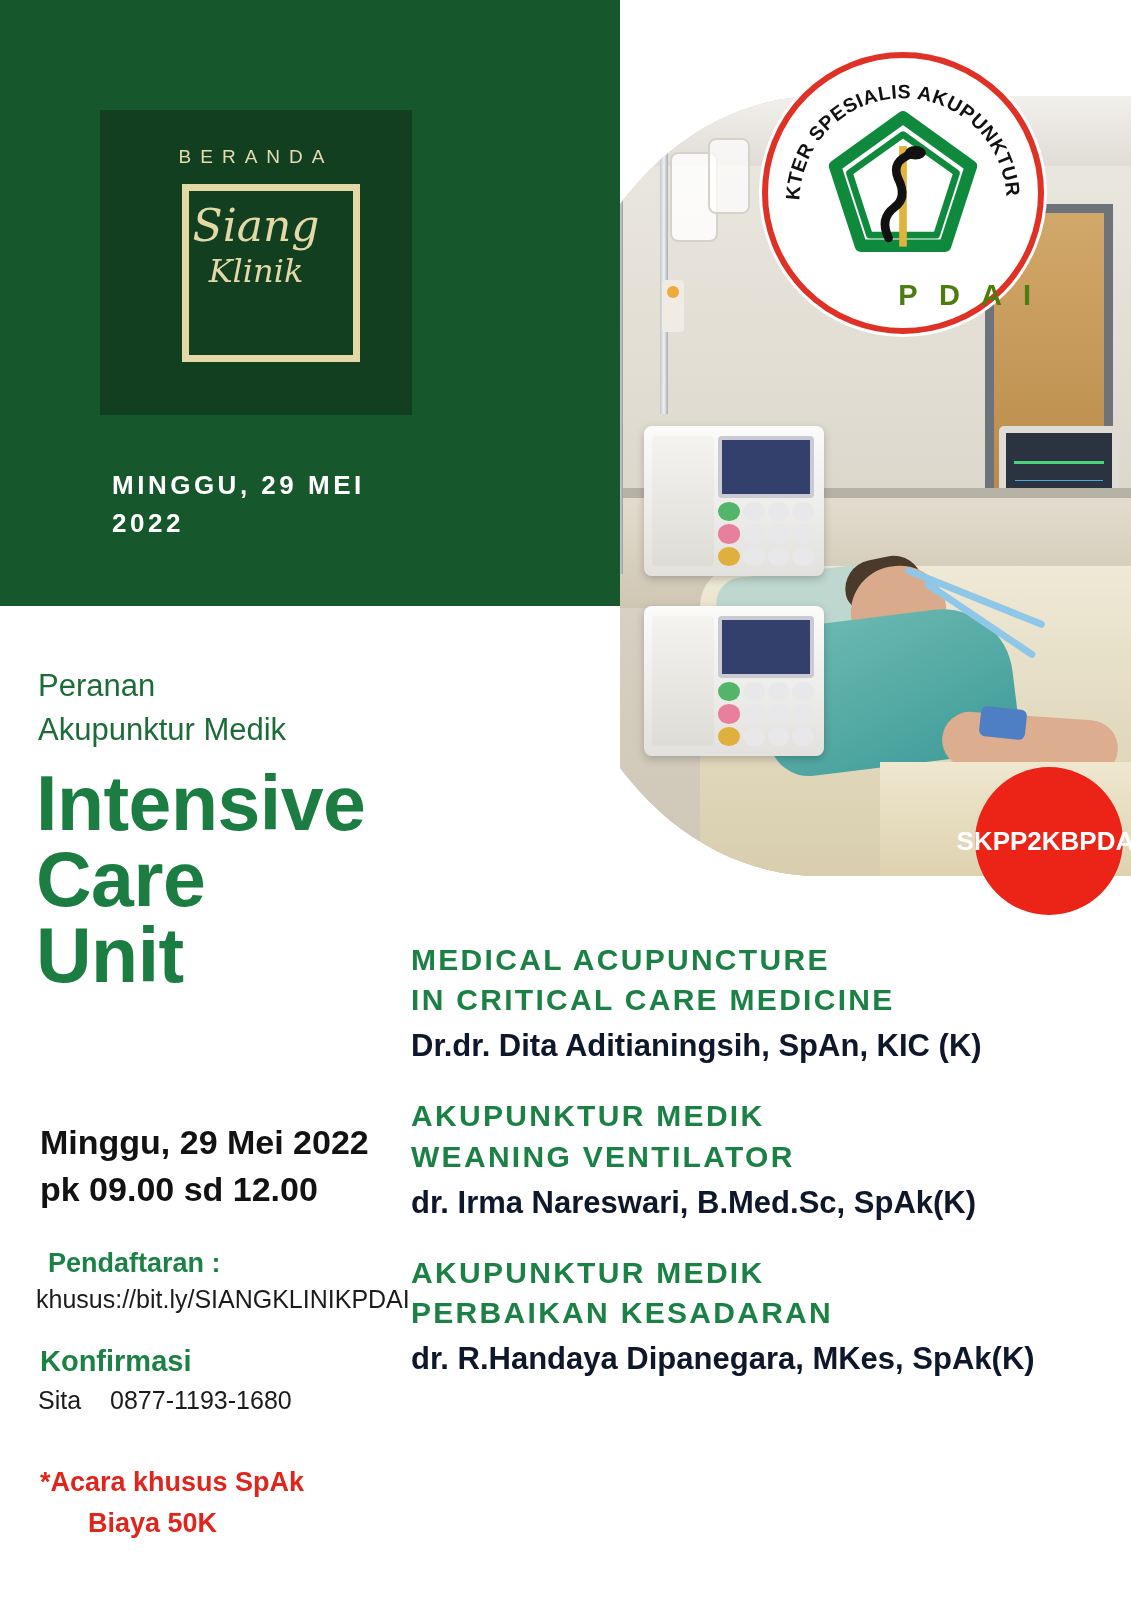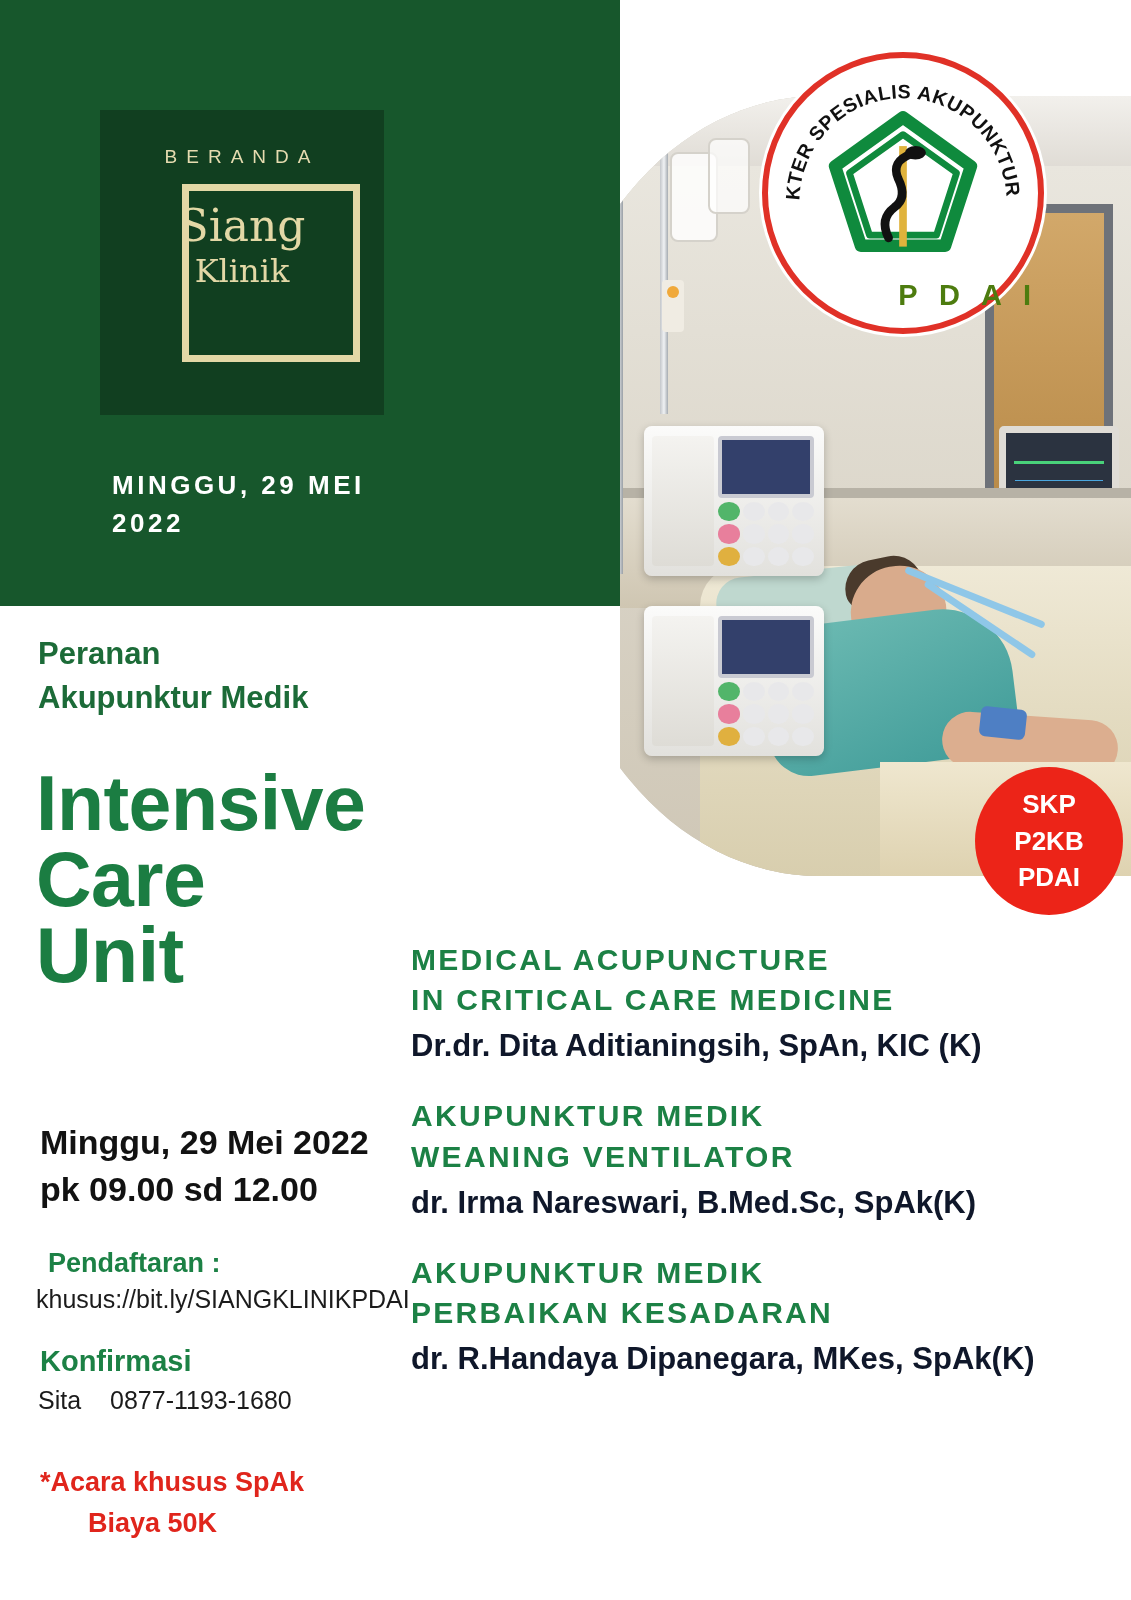--- a/index.html
+++ b/index.html
@@ -177,21 +177,21 @@
   .pump-keys i.y { background: #e0b03f; }
   .pump-body {
     position: absolute; left: 8px; top: 10px; width: 62px; bottom: 10px;
     background: linear-gradient(180deg,#f4f3f0,#dedcd6); border-radius: 4px;
   }
 
   
   .logo-card {
     position: absolute;
     left: 100px; top: 110px;
-    width: 284px; height: 305px;
+    width: 312px; height: 305px;
     background: #113f20;
   }
   .logo-beranda {
     position: absolute; left: 0; right: 0; top: 36px;
     text-align: center;
     color: #e6dcb0;
     font-size: 19px;
     font-weight: 500;
     letter-spacing: 9px;
   }
@@ -200,20 +200,21 @@
     left: 82px; top: 74px; width: 178px; height: 178px;
     border: 7px solid #e3d8a6;
     box-sizing: border-box;
   }
   .logo-script {
     position: absolute;
     left: 0; right: 0; top: 92px;
     text-align: center;
     color: #e3d8a6;
     font-family: "DejaVu Serif", serif;
+    font-style: italic;
     line-height: 1.08;
   }
   .logo-script .l1 { display: block; font-size: 44px; }
   .logo-script .l2 { display: block; font-size: 32px; margin-top: 4px; }
 
   .panel-date {
     position: absolute;
     left: 112px; top: 466px;
     width: 330px;
     color: #ffffff;
@@ -242,31 +243,31 @@
   }
 
   
   .skp-badge {
     position: absolute;
     left: 975px; top: 767px;
     width: 148px; height: 148px;
     border-radius: 50%;
     background: #ec2418;
     color: #ffffff;
-    display: flex; flex-direction: column;
+    display: flex; 
     align-items: center; justify-content: center;
     font-size: 26px; font-weight: bold; line-height: 1.42;
   }
 
   
   .kicker {
-    position: absolute; left: 38px; top: 632px;
+    position: absolute; left: 38px; top: 664px;
     width: 430px;
     color: #1c6b38;
-    font-size: 31px; font-weight: bold; line-height: 1.42;
+    font-size: 31px; font-weight: normal; line-height: 1.42;
   }
   .big-title {
     position: absolute; left: 36px; top: 765px;
     width: 430px;
     color: #1b7d42;
     font-size: 77px; font-weight: bold; line-height: 0.99;
     letter-spacing: -0.5px;
   }
   .when {
     position: absolute; left: 40px; top: 1119px;

